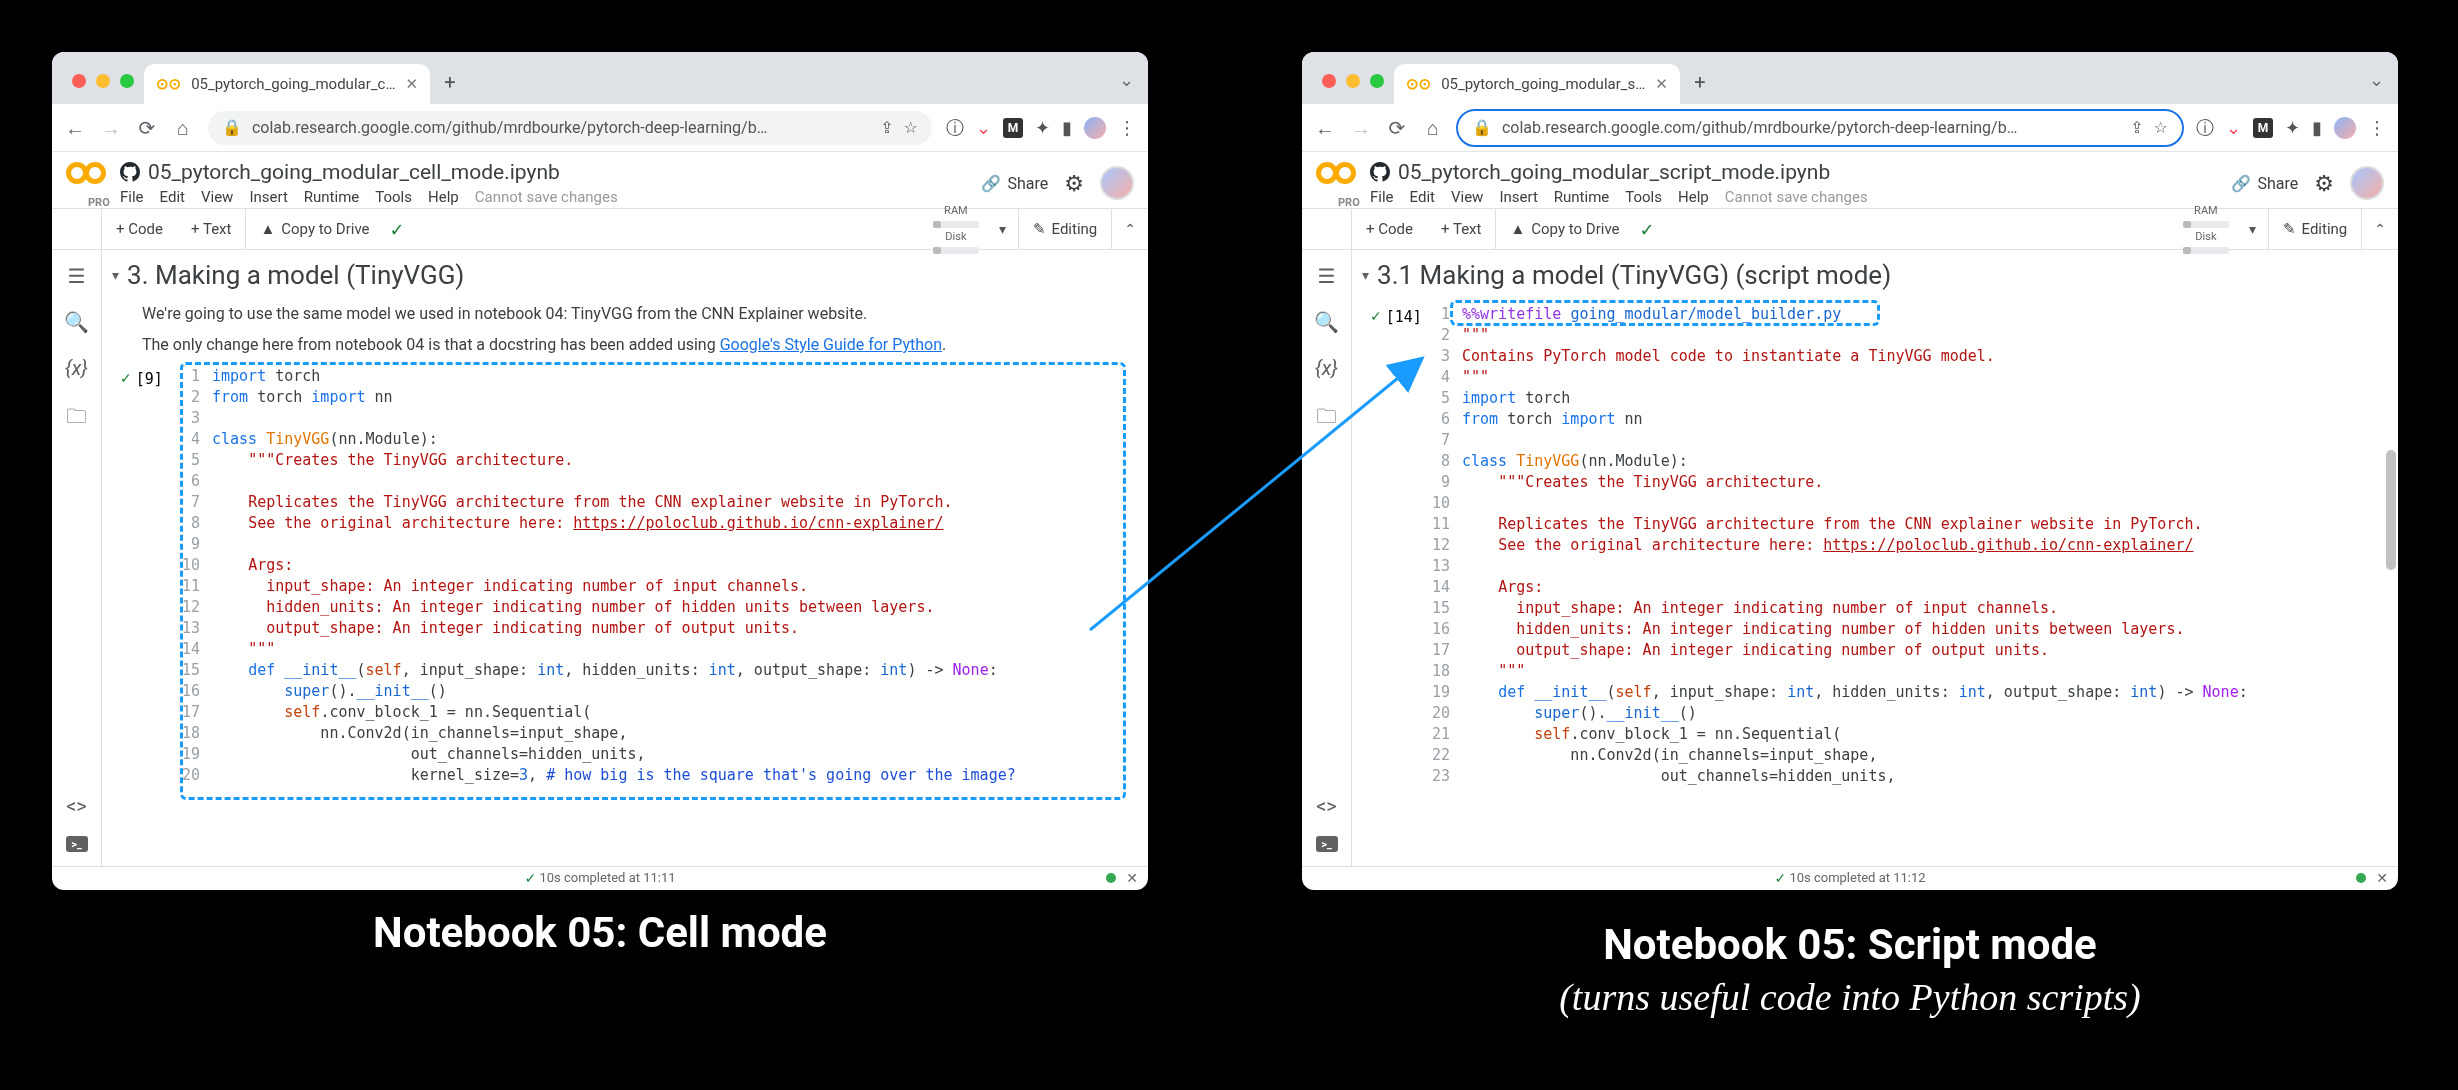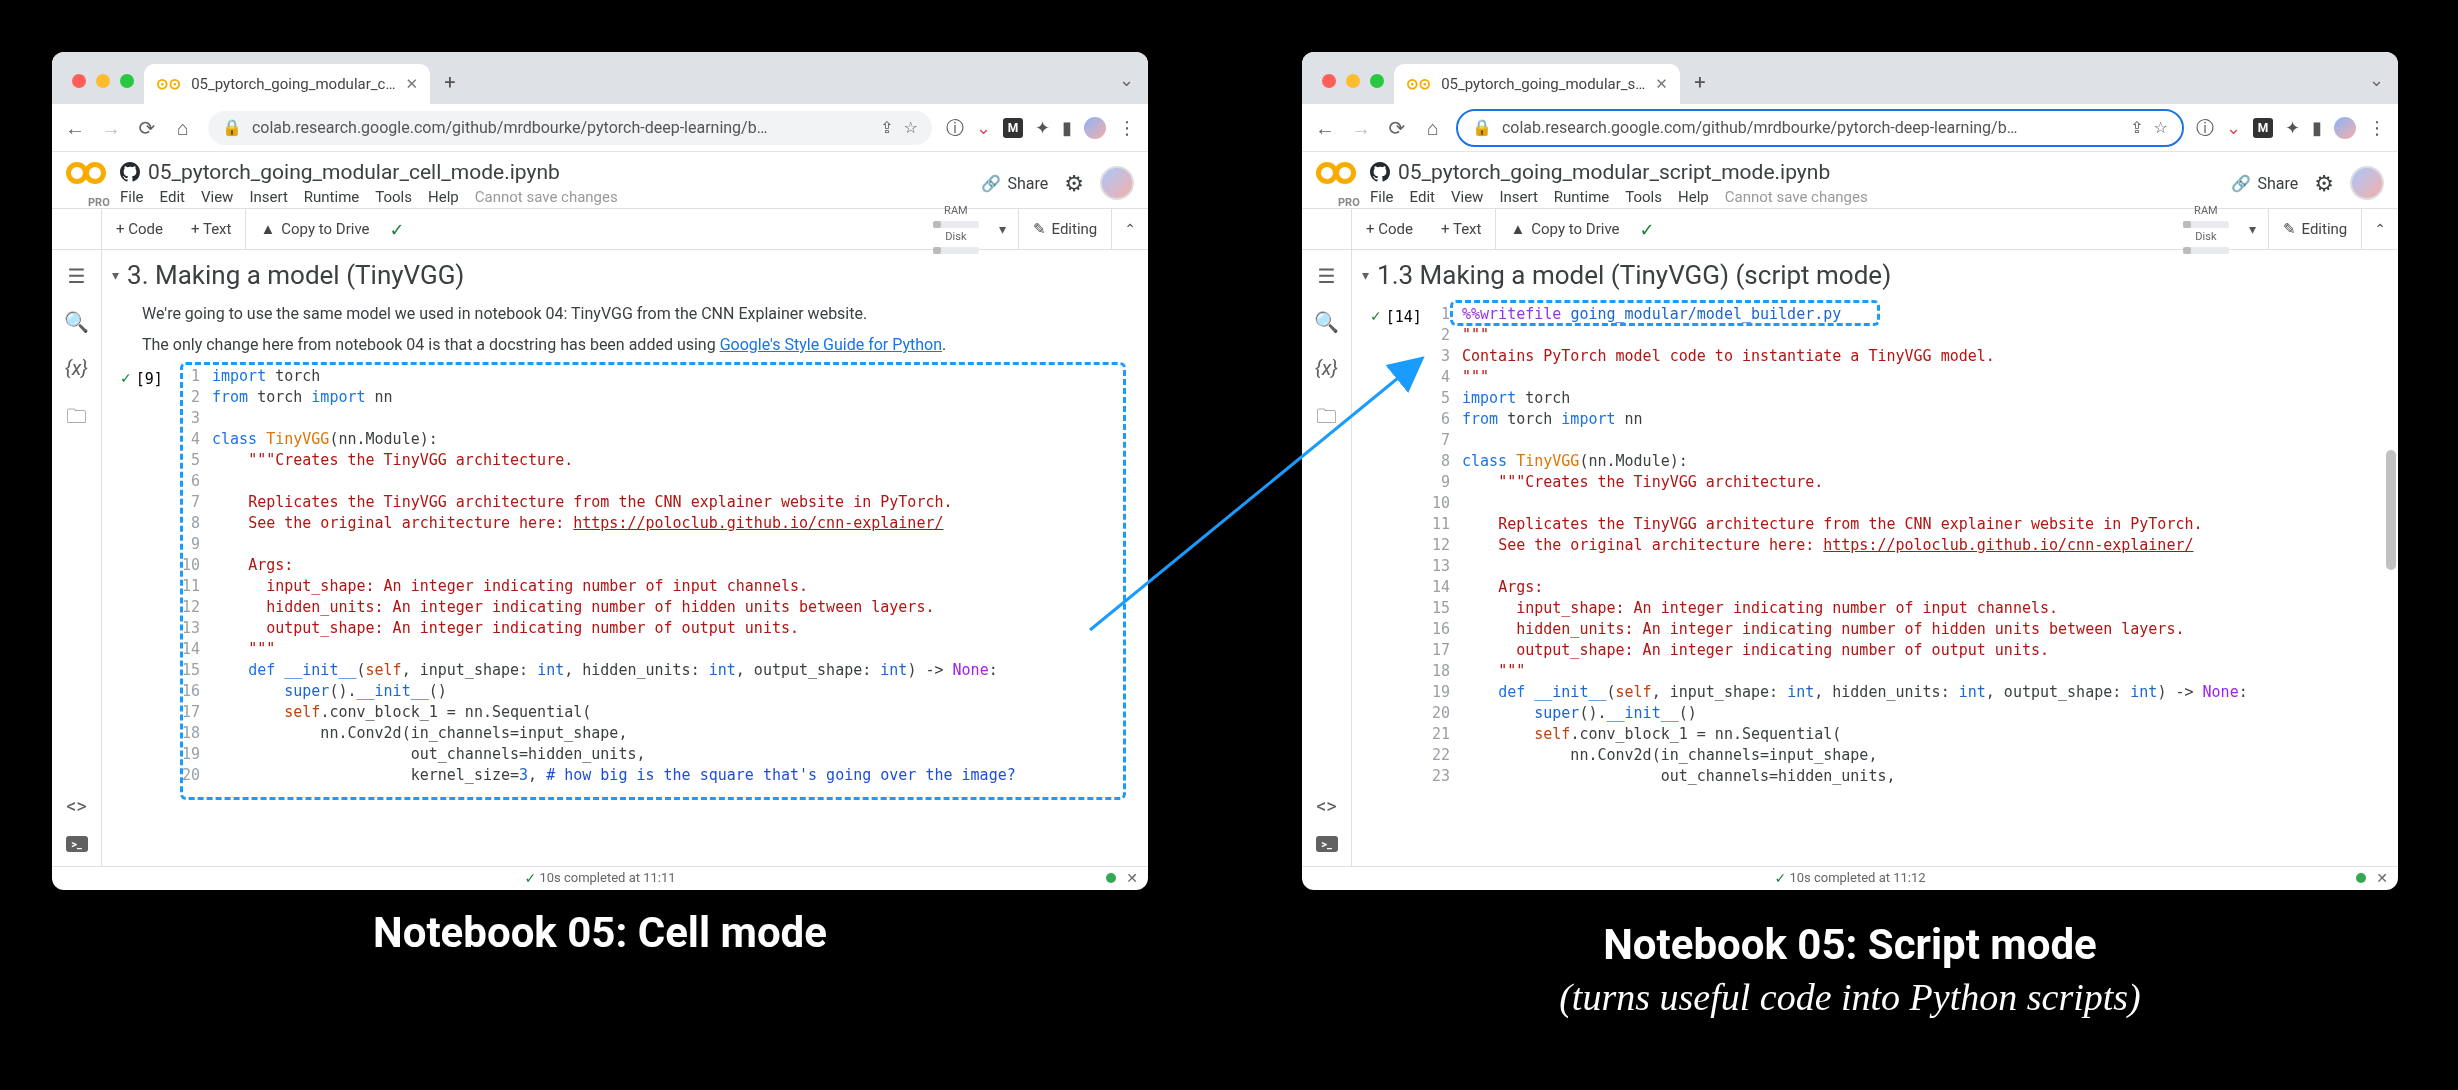--- a/index.html
+++ b/index.html
@@ -489,21 +489,21 @@
       <span class="rail-ico" style="font-style:italic;">{x}</span>
       <span class="rail-ico">🗀</span>
       <div class="rail-bot">
         <span class="rail-ico">&lt;&gt;</span>
         <span class="termico">&gt;_</span>
       </div>
     </div>
     <div class="content" style="position:relative;">
       <div class="h-section">
         <span class="h-caret">▾</span>
-        <span class="h-title">1.3 Making a model (TinyVGG) (script mode)</span>
+        <span class="h-title">3.1 Making a model (TinyVGG) (script mode)</span>
       </div>
 
       <div class="cell">
         <div class="cell-gutter">
           <span class="cell-check">✓</span>
           <span class="exec-count">[14]</span>
         </div>
         <div class="code" id="code-right">
             <div class="ln">
               <span class="num">1</span>

